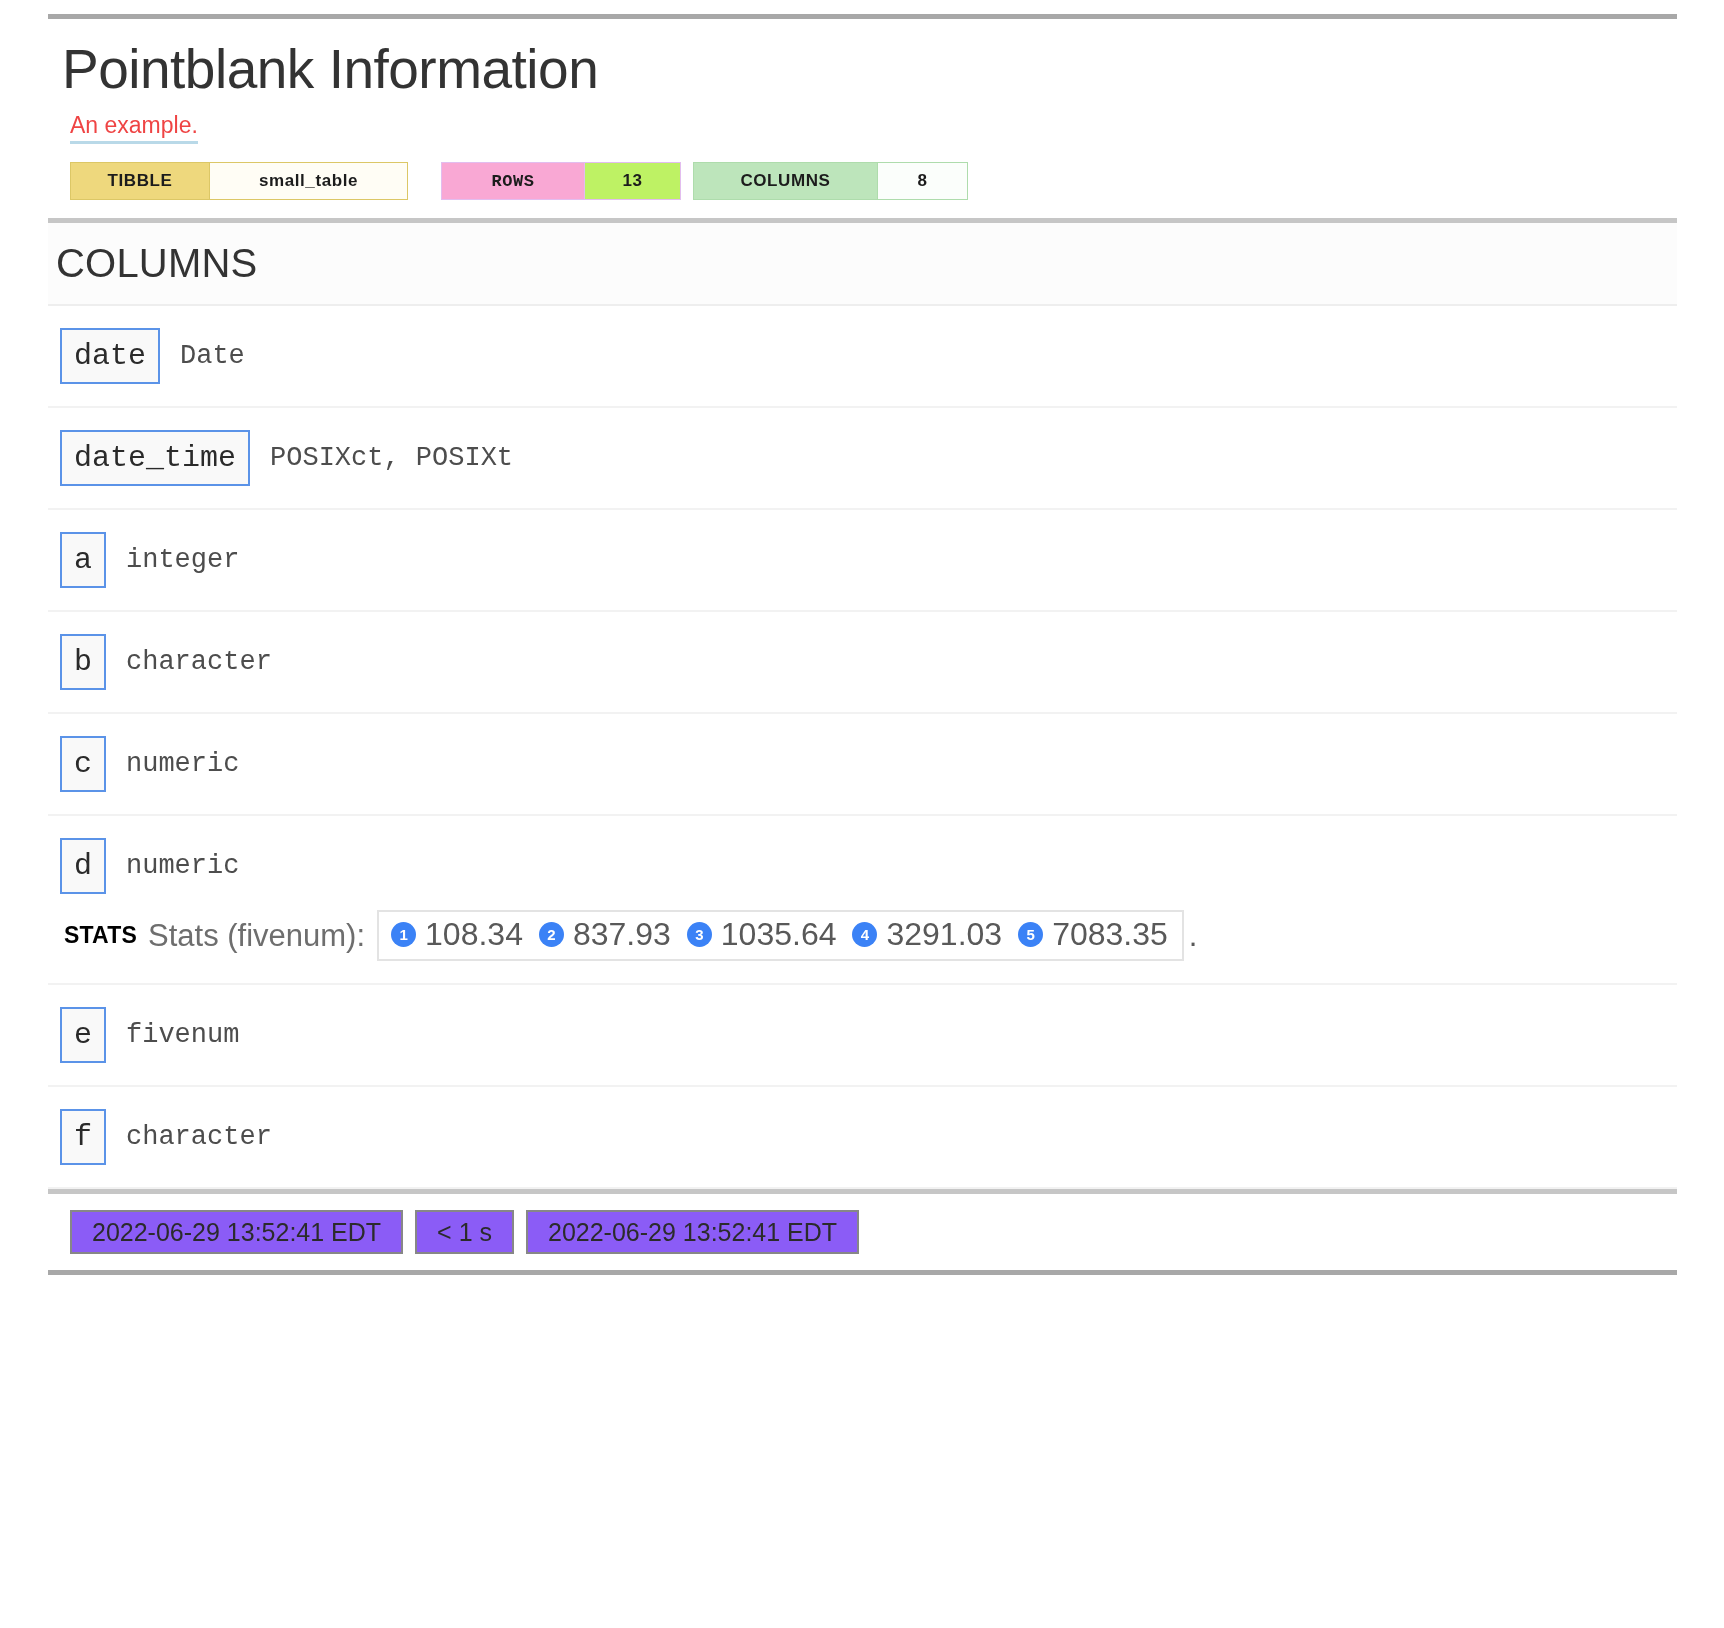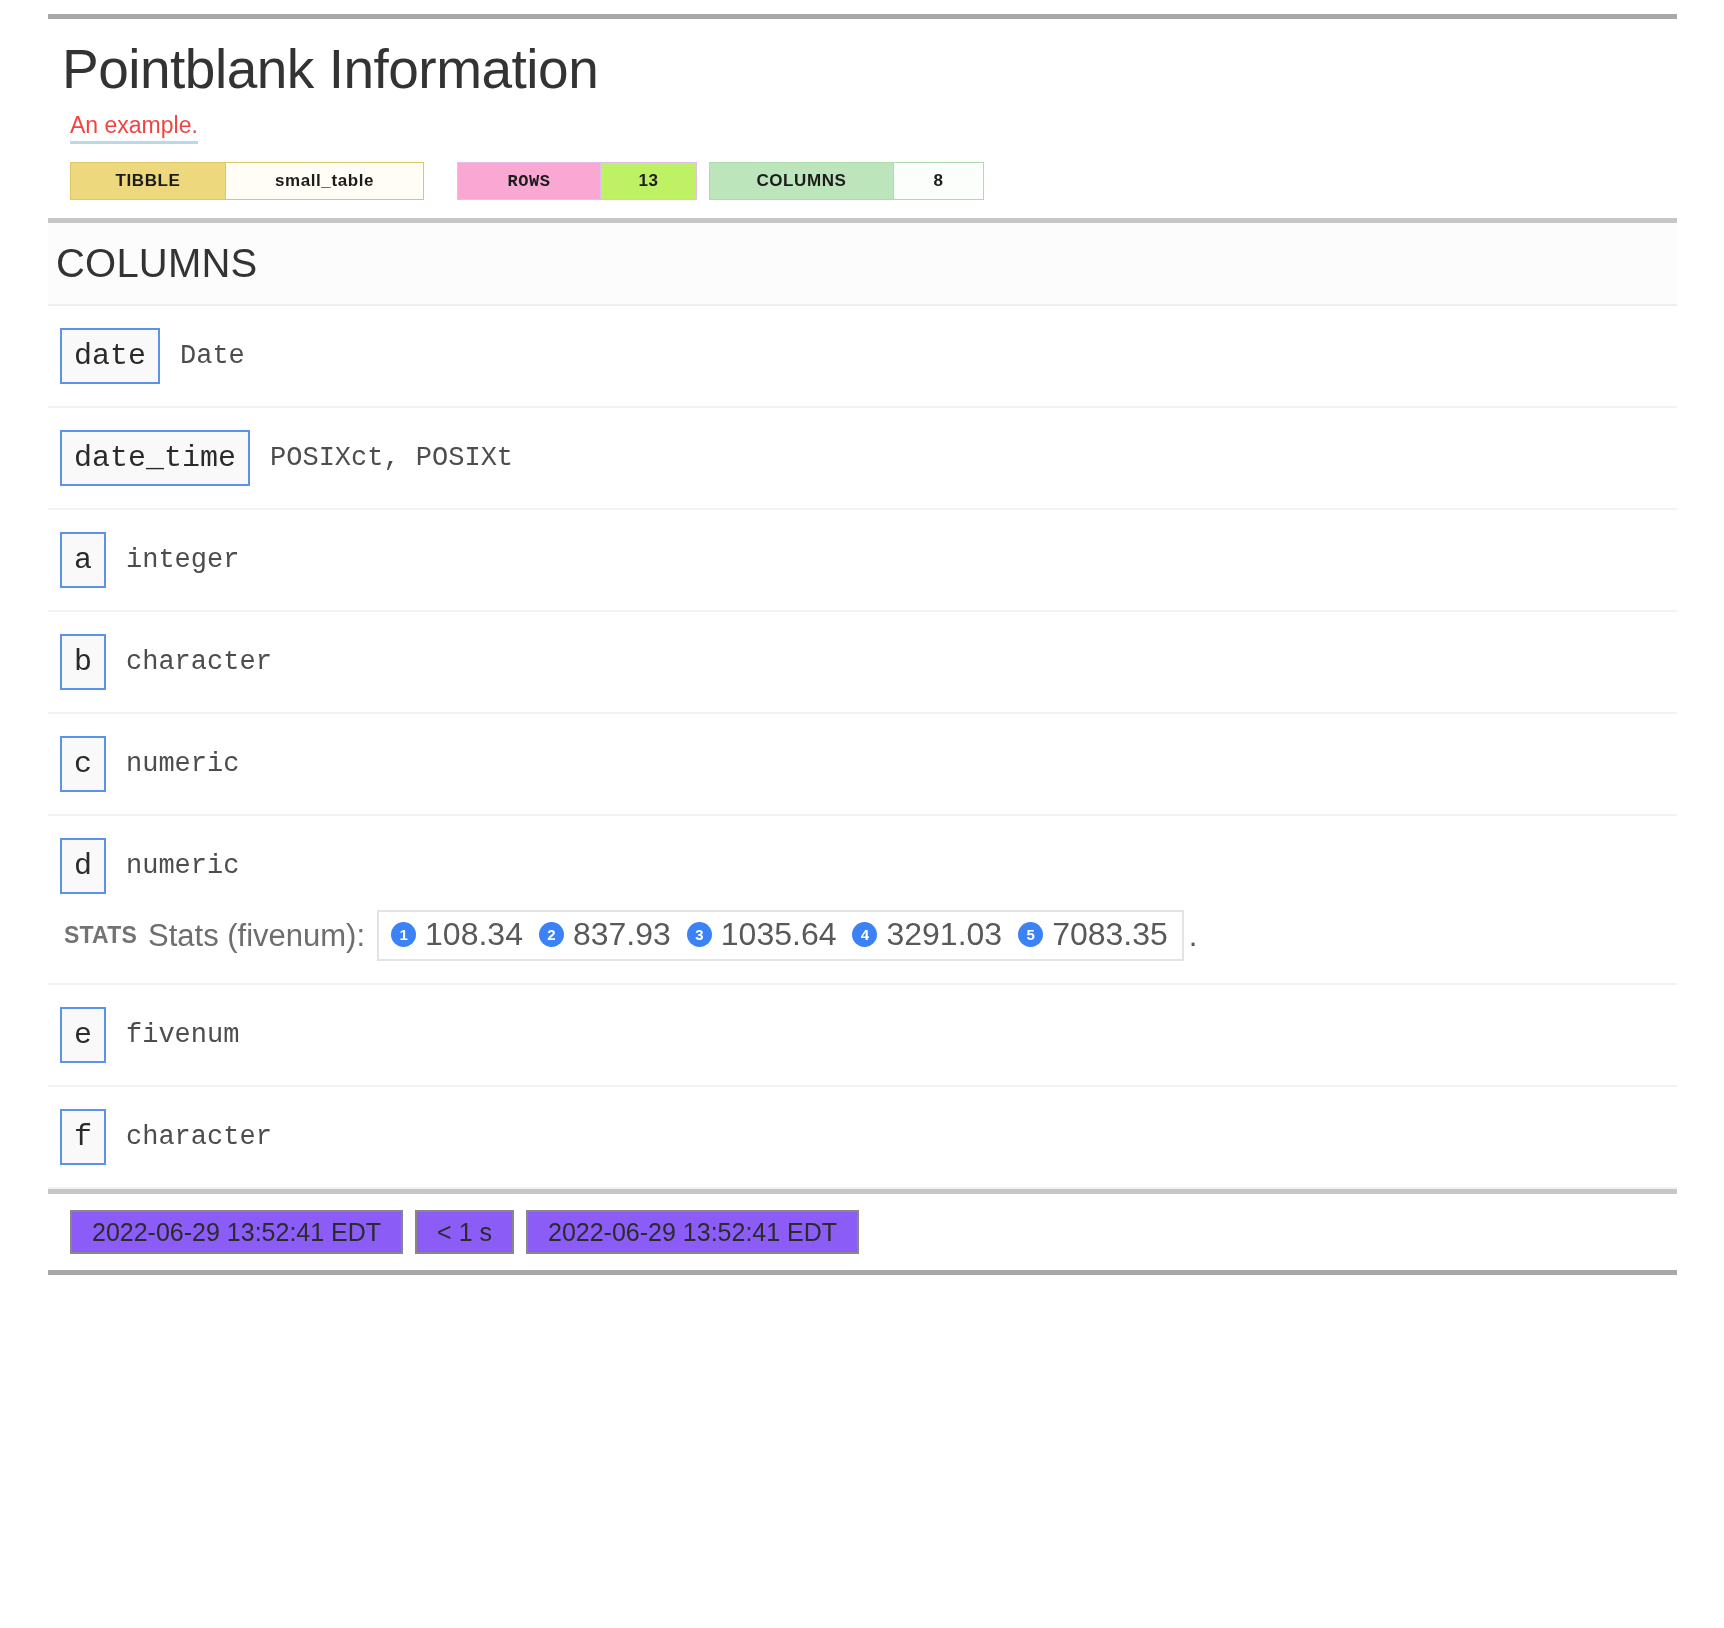--- a/index.html
+++ b/index.html
@@ -66,21 +66,21 @@
   .badge .lbl, .badge .val {
     display: flex;
     align-items: center;
     justify-content: center;
     box-sizing: border-box;
     font-size: 17px;
     font-weight: bold;
     letter-spacing: 0.6px;
     color: #1c1c1c;
   }
-  .badge.tibble .lbl { background: #eed87d; width: 156px; border: 1px solid #dcc766; }
+  .badge.tibble .lbl { background: #eed87d; width: 140px; border: 1px solid #dcc766; }
   .badge.tibble .val { background: #fffdf5; width: 198px; border: 1px solid #dcc766; border-left: none; }
   .badge.rows { margin-left: 33px; }
   .badge.rows .lbl { background: #f9a8d4; width: 144px; border: 1px solid #e2bdef; font-family: Liberation Mono, monospace; }
   .badge.rows .val { background: #bef264; width: 96px; border: 1px solid #e2bdef; border-left: none; }
   .badge.cols { margin-left: 12px; }
   .badge.cols .lbl { background: #bde5bb; width: 185px; border: 1px solid #aedcac; }
   .badge.cols .val { background: #fbfefb; width: 90px; border: 1px solid #aedcac; border-left: none; }
 
   
   .section-header {
@@ -128,21 +128,21 @@
   }
   .stats-line {
     display: flex;
     align-items: center;
     margin-top: 16px;
     padding-left: 4px;
   }
   .stats-tag {
     font-size: 23px;
     font-weight: bold;
-    color: #737373;
+    color: #000000;
     letter-spacing: 0.2px;
   }
   .stats-label {
     font-size: 31px;
     color: #6e6e6e;
     margin-left: 11px;
     font-weight: 400;
   }
   .stats-box {
     display: inline-flex;

